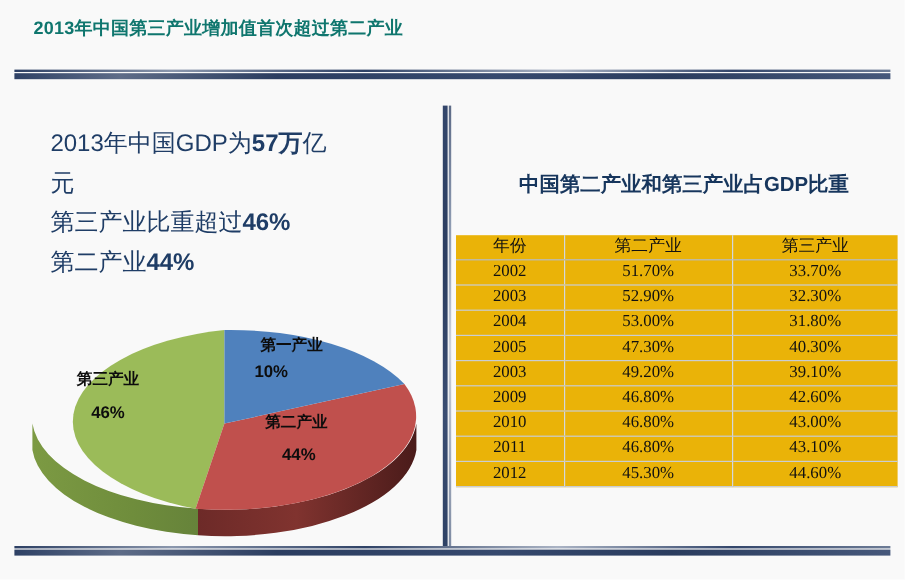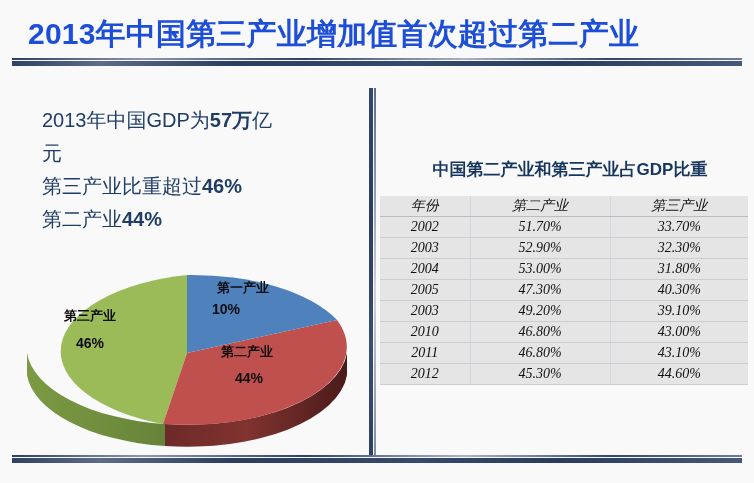--- a/index.html
+++ b/index.html
@@ -16,23 +16,23 @@
     height: 483px;
     background: #f9f9f9;
     overflow: hidden;
   }
 
   
   #slide-title {
     position: absolute;
     left: 28px;
     top: 14px;
-    font-size: 30px;
+    font-size: 15px;
     font-weight: bold;
-    color: #1d4ed8;
+    color: #0f766e;
     letter-spacing: 0.2px;
     white-space: nowrap;
   }
 
   
   .hrule {
     position: absolute;
     left: 12px;
     width: 730px;
     height: 8px;
@@ -114,29 +114,27 @@
   #table-title {
     position: absolute;
     left: 396px;
     top: 142px;
     width: 348px;
     text-align: center;
     font-size: 17px;
     font-weight: bold;
     color: #17365d;
     white-space: nowrap;
-    margin-top: 16px;
   }
   #data-table-wrap {
     position: absolute;
     left: 380px;
     top: 196px;
     width: 368px;
-    background: #e5e5e5;
-    font-style: italic;
+    background: #eab308;
   }
   table#data-table {
     border-collapse: collapse;
     width: 368px;
     font-family: "Liberation Serif", "DejaVu Serif", serif;
     font-size: 14px;
     color: #111111;
     background: transparent;
   }
   table#data-table th,
@@ -284,20 +282,25 @@
             <td>2005</td>
             <td>47.30%</td>
             <td>40.30%</td>
           </tr>
           <tr>
             <td>2003</td>
             <td>49.20%</td>
             <td>39.10%</td>
           </tr>
           <tr>
+            <td>2009</td>
+            <td>46.80%</td>
+            <td>42.60%</td>
+          </tr>
+          <tr>
             <td>2010</td>
             <td>46.80%</td>
             <td>43.00%</td>
           </tr>
           <tr>
             <td>2011</td>
             <td>46.80%</td>
             <td>43.10%</td>
           </tr>
           <tr>

